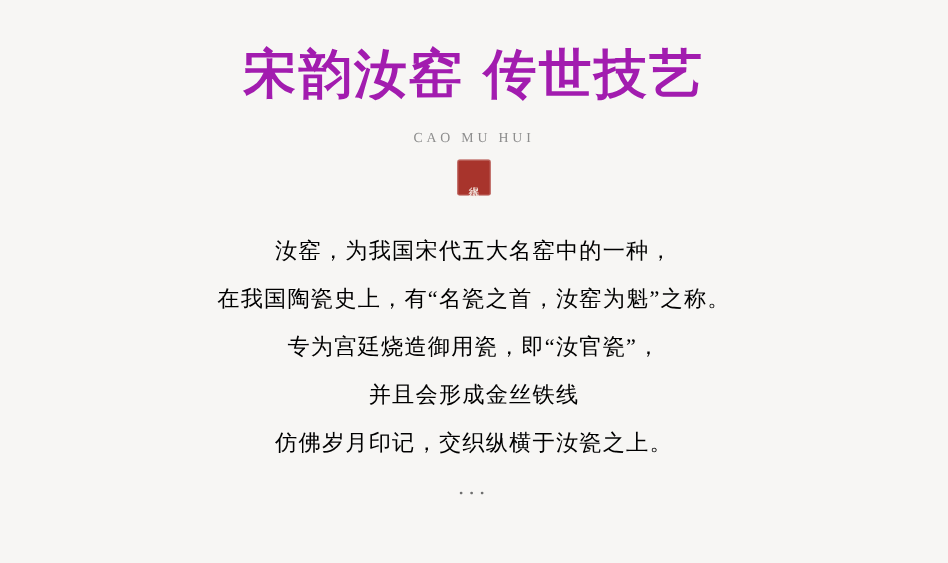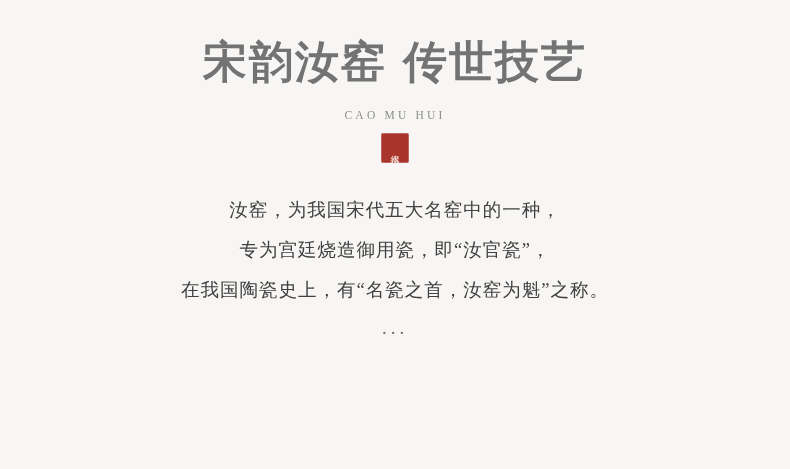--- a/index.html
+++ b/index.html
@@ -23,21 +23,21 @@
     display: flex;
     flex-direction: column;
     align-items: center;
   }
   .headline {
     margin-top: 38px;
     font-size: 44px;
     line-height: 1.12;
     letter-spacing: 2px;
     font-weight: 700;
-    color: #737373;
+    color: #a21caf;
     font-family: "Liberation Serif", "DejaVu Serif", serif;
     text-align: center;
     white-space: nowrap;
   }
   .headline .gap {
     display: inline-block;
     width: 16px;
   }
   .subtitle {
     margin-top: 22px;
@@ -77,21 +77,21 @@
   .body-copy {
     margin-top: 34px;
     width: 700px;
     text-align: center;
   }
   .body-copy p {
     margin: 0 0 13px 0;
     font-size: 18.5px;
     line-height: 1.45;
     letter-spacing: 1px;
-    color: #404040;
+    color: #000000;
     font-family: "Liberation Serif", "DejaVu Serif", serif;
   }
   .ellipsis {
     margin-top: 8px;
     font-size: 19px;
     letter-spacing: 4px;
     color: #6f6f6f;
     text-align: center;
   }
 </style>
@@ -107,18 +107,20 @@
   <div class="subtitle">CAO MU HUI</div>
 
   <div class="seal-wrap">
     <div class="seal">
       <span class="seal-text">得水</span>
     </div>
   </div>
 
   <div class="body-copy">
     <p>汝窑，为我国宋代五大名窑中的一种，</p>
+    <p>在我国陶瓷史上，有“名瓷之首，汝窑为魁”之称。</p>
     <p>专为宫廷烧造御用瓷，即“汝官瓷”，</p>
-    <p>在我国陶瓷史上，有“名瓷之首，汝窑为魁”之称。</p>
+    <p>并且会形成金丝铁线</p>
+    <p>仿佛岁月印记，交织纵横于汝瓷之上。</p>
     <div class="ellipsis">...</div>
   </div>
 
 </div>
 
 </body></html>

